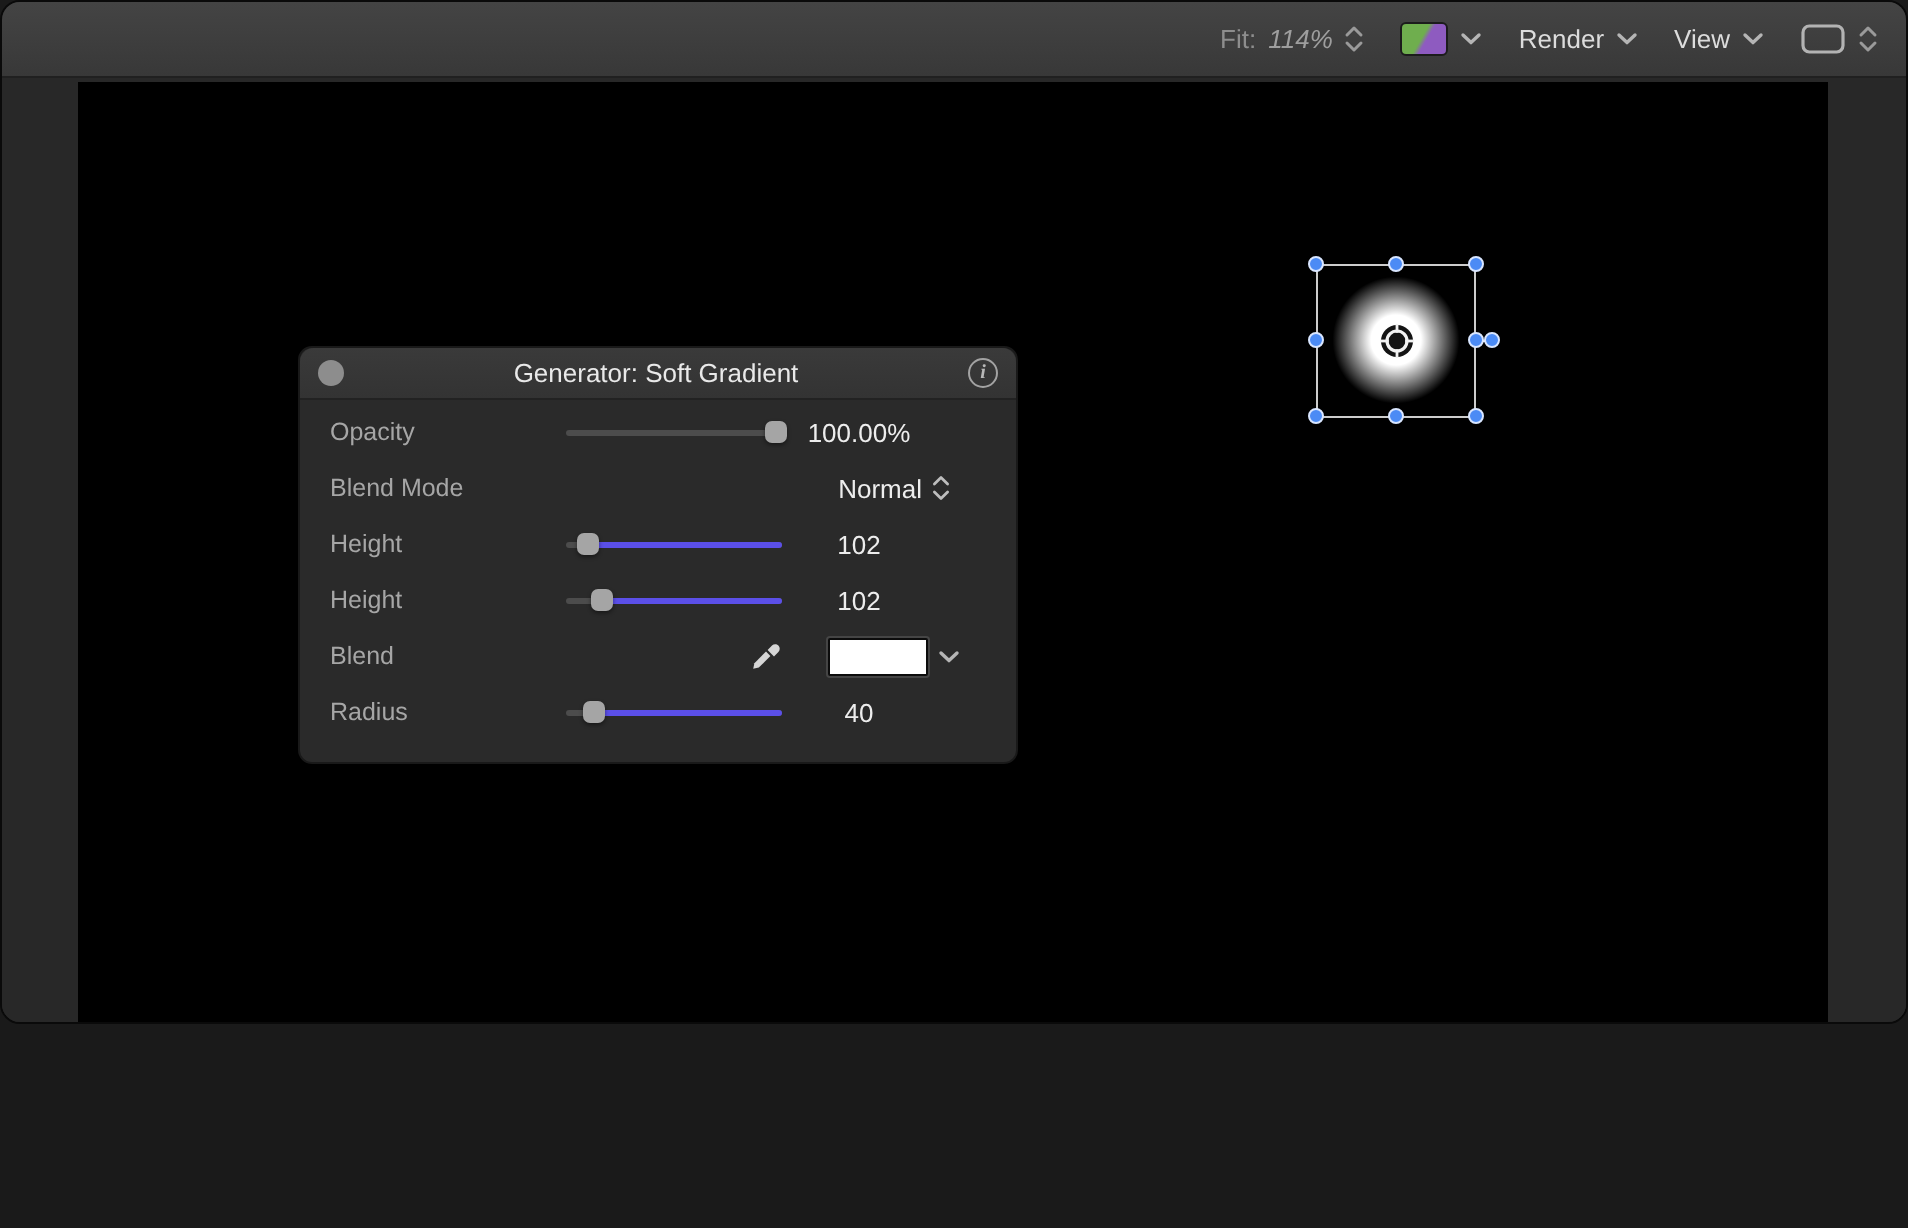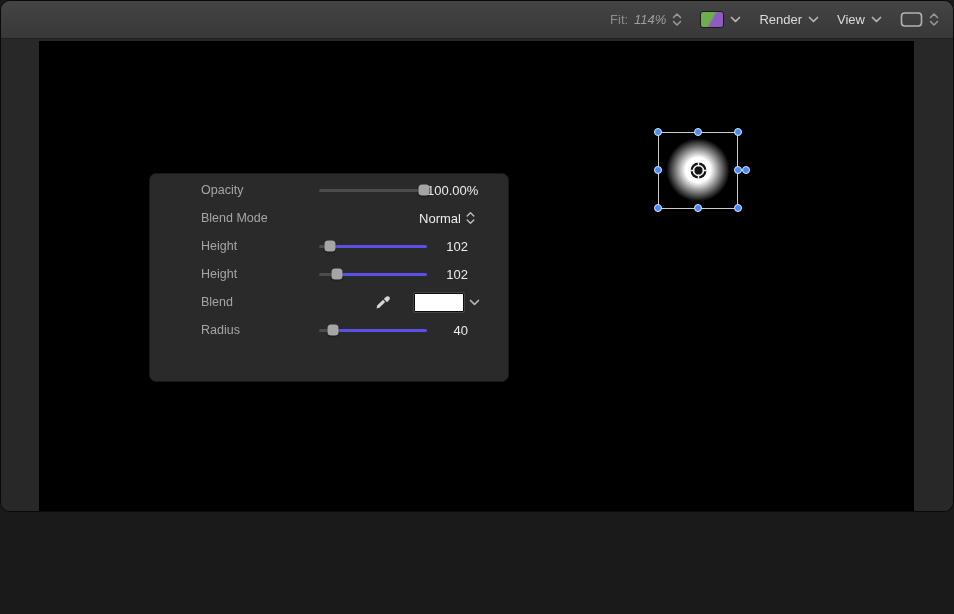--- a/index.html
+++ b/index.html
@@ -33,27 +33,27 @@
   }
   .hud-title{height:25px;display:flex;align-items:center;padding:0 9px;
     border-bottom:1px solid #222;border-radius:7px 7px 0 0;background:linear-gradient(#3a3a3a,#333);}
   .hud-close{width:13px;height:13px;border-radius:50%;background:#8d8d8d;flex:0 0 auto;}
   .hud-title-text{flex:1;text-align:center;color:#e9e9e9;font-size:13px;}
   .hud-info{width:15px;height:15px;border-radius:50%;border:1.2px solid #a3a3a3;color:#b8b8b8;
     font-size:10px;font-family:"Liberation Serif",serif;font-style:italic;font-weight:bold;
     display:flex;align-items:center;justify-content:center;box-sizing:border-box;flex:0 0 auto;}
   .hud-body{padding-top:2px;}
   .hud-row{height:28px;display:flex;align-items:center;padding-left:15px;}
-  .hud-label{width:118px;color:#a6a6a6;font-size:12.5px;flex:0 0 auto;margin-left:36px;}
+  .hud-label{width:118px;color:#a6a6a6;font-size:12.5px;flex:0 0 auto;}
   .hud-slider{position:relative;width:108px;height:100%;flex:0 0 auto;}
   .track{position:absolute;left:0;right:0;top:50%;height:3px;margin-top:-1.5px;background:#4c4c4c;border-radius:1.5px;}
   .fill{position:absolute;right:0;top:50%;height:3px;margin-top:-1.5px;background:#5b4fe8;border-radius:1.5px;}
   .thumb{position:absolute;top:50%;width:11px;height:11px;background:#a5a5a5;border-radius:3.5px;
     transform:translate(-50%,-50%);box-shadow:0 1px 2px rgba(0,0,0,.45);}
-  .hud-value{flex:1;text-align:right;padding-right:40px;color:#ededed;font-size:13px;}
+  .hud-value{flex:1;text-align:center;padding-right:40px;color:#ededed;font-size:13px;}
   .hud-popup{flex:1;display:flex;justify-content:flex-end;align-items:flex-start;gap:5px;
     padding-right:33px;color:#ededed;font-size:13px;}
   .color-controls{flex:1;display:flex;align-items:center;justify-content:flex-end;gap:5px;padding-right:28px;}
   .dropper{margin-right:18px;}
   .swatch{width:48px;height:17px;background:#ffffff;border:1px solid #0c0c0c;border-radius:1px;
     box-shadow:0 0 0 1px rgba(120,120,120,.35);}
   
   .sel-gradient{position:absolute;left:663px;top:97px;width:68px;height:68px;
     background:radial-gradient(circle,rgba(255,255,255,1) 0 26%,rgba(255,255,255,0) 66%);}
   .sel-box{position:absolute;left:657px;top:93px;width:80px;height:77px;
@@ -145,20 +145,25 @@
     <div class="h" style="left:697px;top:93px"></div>
     <div class="h" style="left:737px;top:93px"></div>
     <div class="h" style="left:657px;top:131px"></div>
     <div class="h" style="left:737px;top:131px"></div>
     <div class="h" style="left:745px;top:131px"></div>
     <div class="h" style="left:657px;top:169px"></div>
     <div class="h" style="left:697px;top:169px"></div>
     <div class="h" style="left:737px;top:169px"></div>
 
     <div class="hud">
+      <div class="hud-title">
+        <div class="hud-close"></div>
+        <div class="hud-title-text">Generator: Soft Gradient</div>
+        <div class="hud-info">i</div>
+      </div>
       <div class="hud-body">
 
         <div class="hud-row">
           <span class="hud-label">Opacity</span>
           <div class="hud-slider">
             <div class="track"></div>
             <div class="fill" style="left:97%"></div>
             <div class="thumb" style="left:97%"></div>
           </div>
           <span class="hud-value">100.00%</span>

